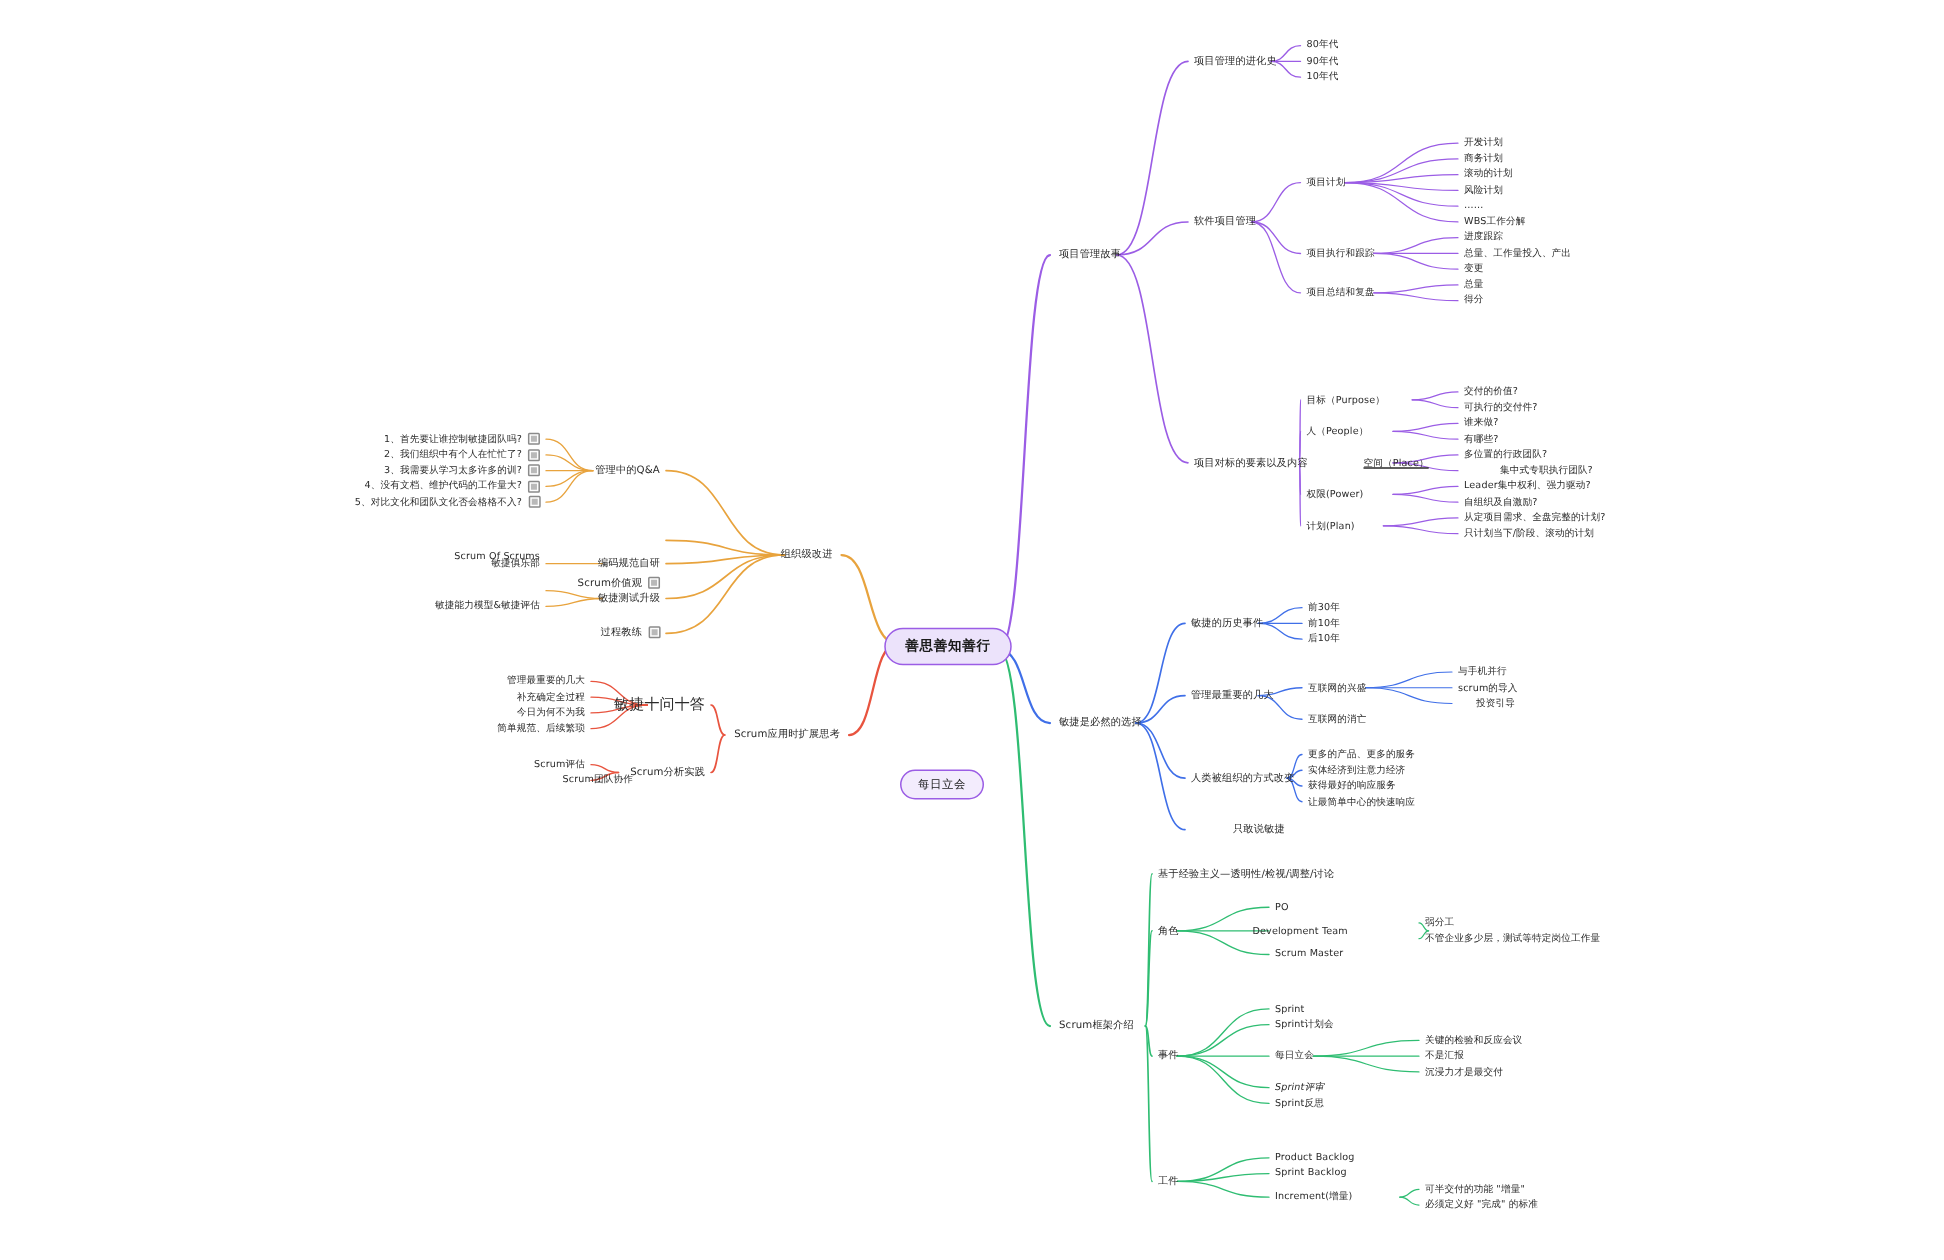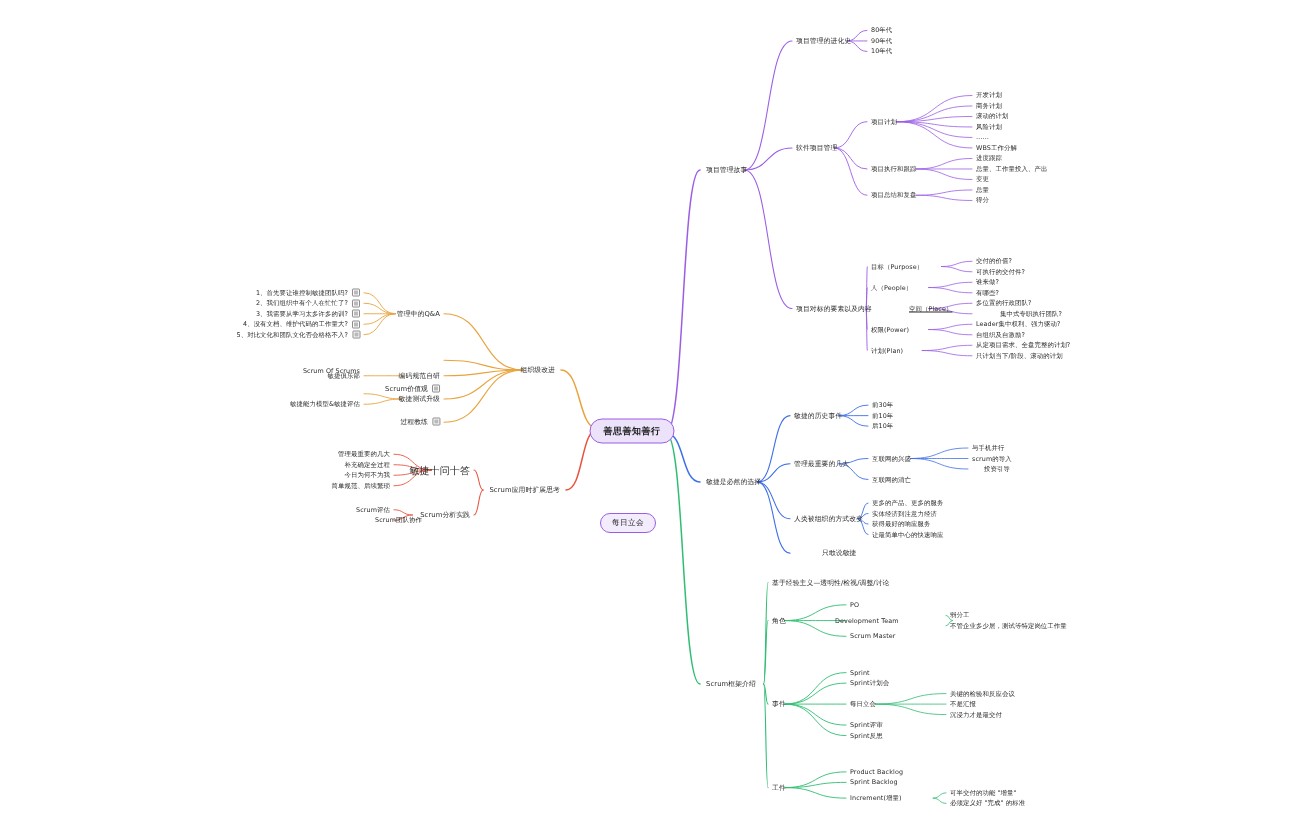--- a/index.html
+++ b/index.html
@@ -191,21 +191,21 @@
       <div class="node" style="left: 950px; top: 615.312px;"><span>弱分工</span></div>
       <div class="node" style="left: 950px; top: 625.812px;"><span>不管企业多少层，测试等特定岗位工作量</span></div>
       <div class="node" style="left: 850px; top: 636.312px;"><span>Scrum Master</span></div>
       <div class="node" style="left: 772px; top: 704.094px; font-size: 6.8px;"><span>事件</span></div>
       <div class="node" style="left: 850px; top: 672.594px;"><span>Sprint</span></div>
       <div class="node" style="left: 850px; top: 683.094px;"><span>Sprint计划会</span></div>
       <div class="node" style="left: 850px; top: 704.094px;"><span>每日立会</span></div>
       <div class="node" style="left: 950px; top: 693.594px;"><span>关键的检验和反应会议</span></div>
       <div class="node" style="left: 950px; top: 704.094px;"><span>不是汇报</span></div>
       <div class="node" style="left: 950px; top: 714.594px;"><span>沉浸力才是最交付</span></div>
-      <div class="node" style="left: 850px; top: 725.094px;"><span>Sprint评审</span></div>
+      <div class="node" style="left: 850px; top: 725.094px; font-style: italic;"><span>Sprint评审</span></div>
       <div class="node" style="left: 850px; top: 735.594px;"><span>Sprint反思</span></div>
       <div class="node" style="left: 772px; top: 787.625px; font-size: 6.8px;"><span>工件</span></div>
       <div class="node" style="left: 850px; top: 771.875px;"><span>Product Backlog</span></div>
       <div class="node" style="left: 850px; top: 782.375px;"><span>Sprint Backlog</span></div>
       <div class="node" style="left: 850px; top: 798.125px;"><span>Increment(增量)</span></div>
       <div class="node" style="left: 950px; top: 792.875px;"><span>可半交付的功能 "增量"</span></div>
       <div class="node" style="left: 950px; top: 803.375px;"><span>必须定义好 "完成" 的标准</span></div>
       <div class="node r" style="left: 555px; top: 370px; font-size: 6.8px;"><span>组织级改进</span></div>
       <div class="node r" style="left: 440px; top: 313.75px; font-size: 6.8px;"><span>管理中的Q&amp;A</span></div>
       <div class="node r" style="left: 360px; top: 292.75px;"><span>1、首先要让谁控制敏捷团队吗?</span><span class="ico"></span></div>

